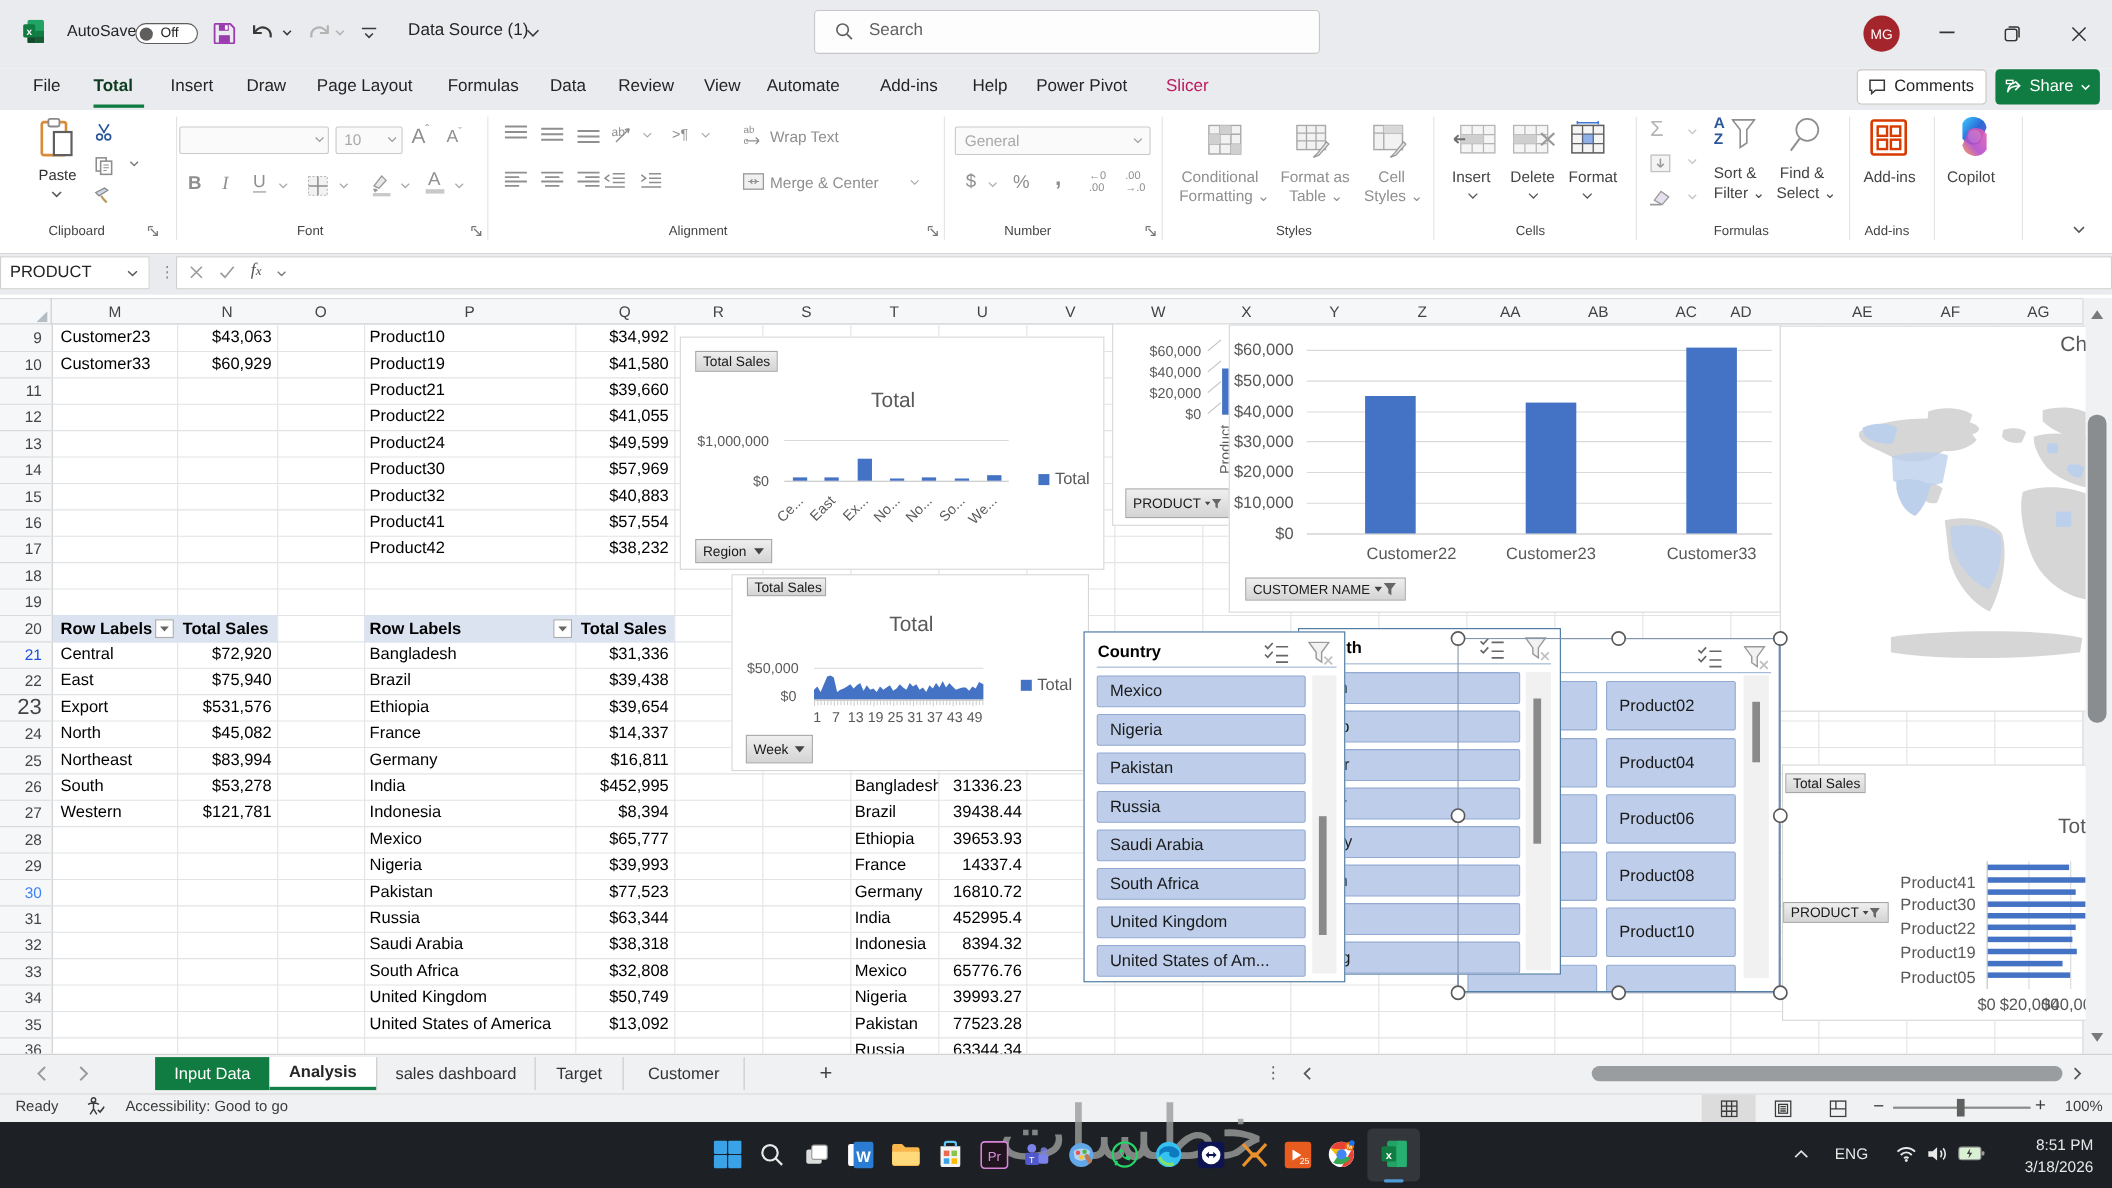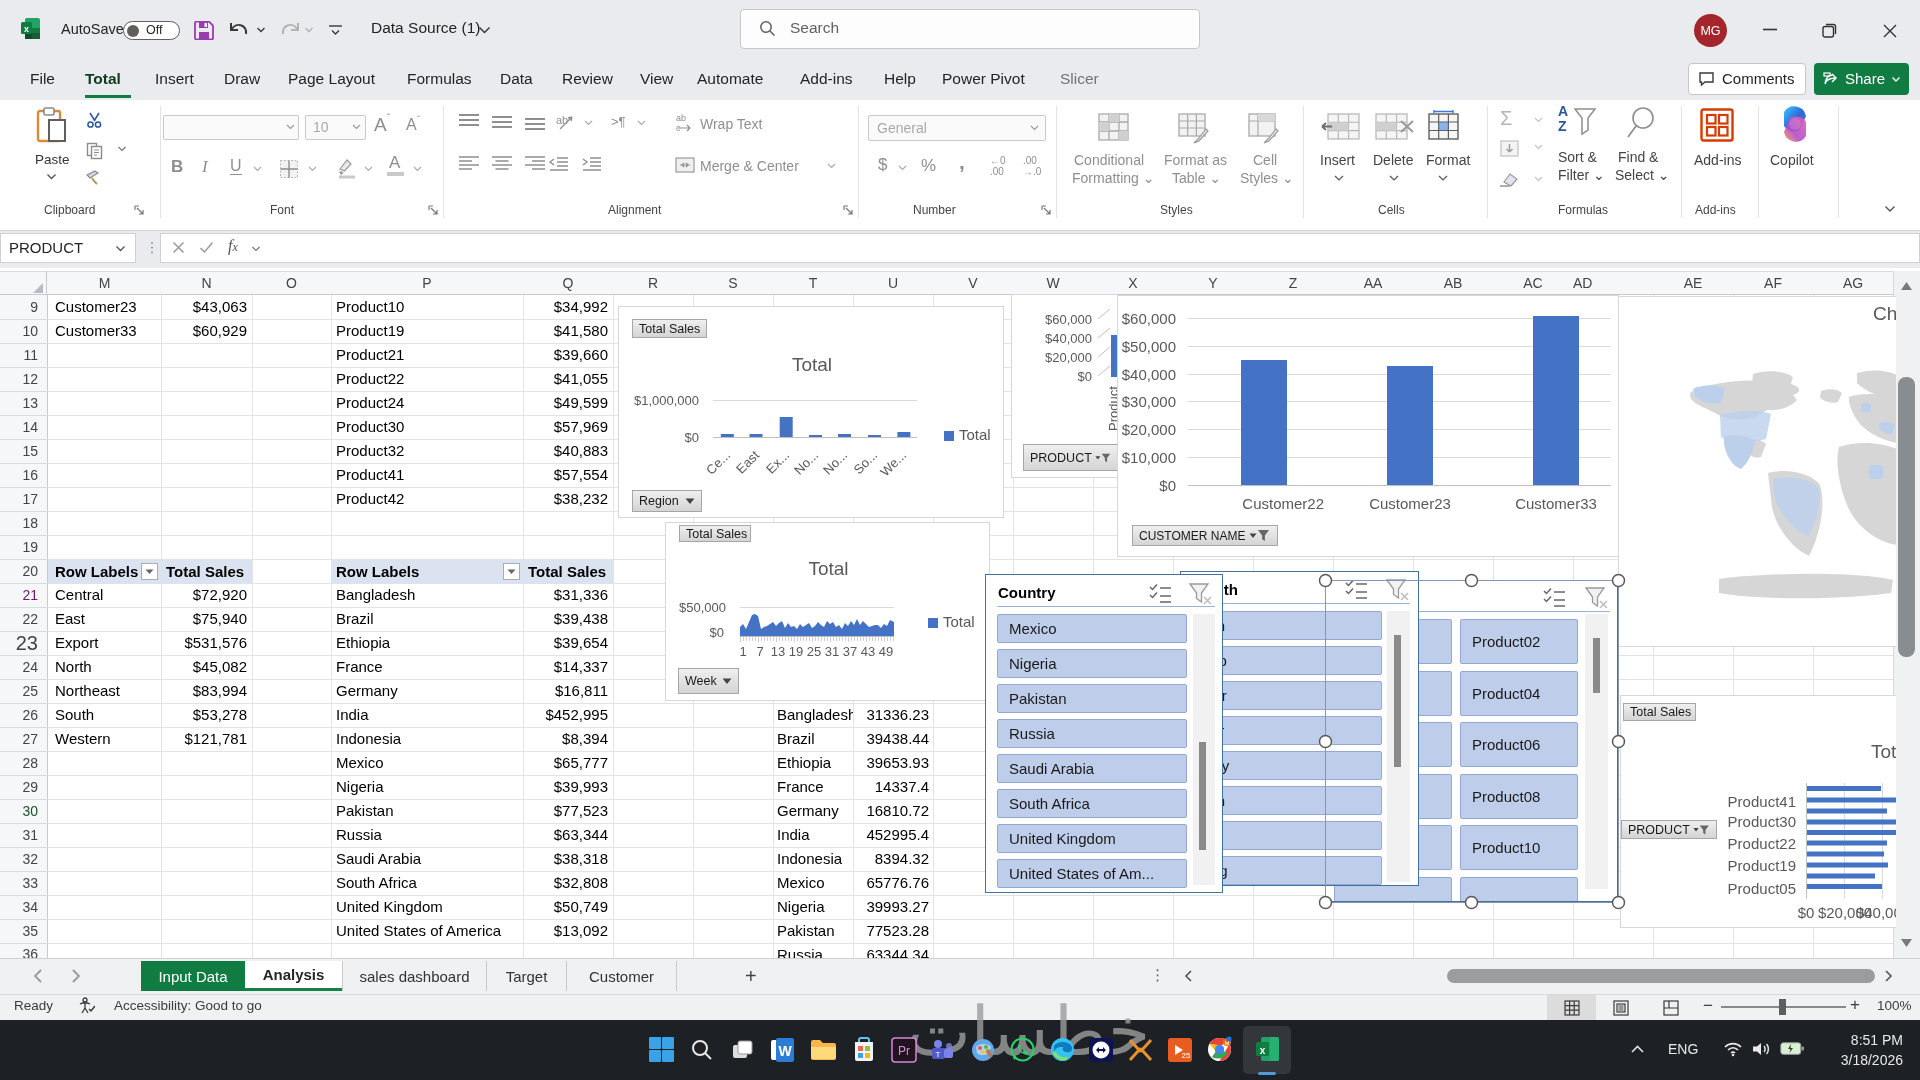--- a/index.html
+++ b/index.html
@@ -96,21 +96,21 @@
 <div class="a" style="left:224px;top:70px;font-size:15.5px;color:#242424">Draw</div>
 <div class="a" style="left:288px;top:70px;font-size:15.5px;color:#242424">Page Layout</div>
 <div class="a" style="left:407px;top:70px;font-size:15.5px;color:#242424">Formulas</div>
 <div class="a" style="left:500px;top:70px;font-size:15.5px;color:#242424">Data</div>
 <div class="a" style="left:562px;top:70px;font-size:15.5px;color:#242424">Review</div>
 <div class="a" style="left:640px;top:70px;font-size:15.5px;color:#242424">View</div>
 <div class="a" style="left:697px;top:70px;font-size:15.5px;color:#242424">Automate</div>
 <div class="a" style="left:800px;top:70px;font-size:15.5px;color:#242424">Add-ins</div>
 <div class="a" style="left:884px;top:70px;font-size:15.5px;color:#242424">Help</div>
 <div class="a" style="left:942px;top:70px;font-size:15.5px;color:#242424">Power Pivot</div>
-<div class="a" style="left:1060px;top:70px;font-size:15.5px;color:#737373">Slicer</div>
+<div class="a" style="left:1060px;top:70px;font-size:15.5px;color:#be185d">Slicer</div>
 
 <div class="a" style="left:1688px;top:63px;width:118px;height:32px;background:#fff;border:1px solid #c8c6c4;border-radius:4px"></div>
 <svg class="a" style="left:1698px;top:71px" width="17" height="16" viewBox="0 0 17 16">
     <path d="M2 2 h13 v9 h-8 l-3.5 3 v-3 H2 Z" fill="none" stroke="#3b3a39" stroke-width="1.4"></path>
   </svg>
 <div class="a" style="left:1722px;top:70px;font-size:15px;color:#242424">Comments</div>
 <div class="a" style="left:1814px;top:63px;width:95px;height:32px;background:#107c41;border-radius:4px"></div>
 <svg class="a" style="left:1822px;top:70px" width="18" height="18" viewBox="0 0 18 18">
     <path d="M10 4 L14 8 L10 12" fill="none" stroke="#fff" stroke-width="1.5"></path>
     <path d="M14 8 C7 8 4 10 3 14 C3.5 9 6 5.5 10 5" fill="none" stroke="#fff" stroke-width="1.3"></path>
@@ -542,30 +542,30 @@
 <div class="cell r" style="left:0;top:343px;width:38px;font-size:14px;color:#444">11</div>
 <div class="cell r" style="left:0;top:367px;width:38px;font-size:14px;color:#444">12</div>
 <div class="cell r" style="left:0;top:391px;width:38px;font-size:14px;color:#444">13</div>
 <div class="cell r" style="left:0;top:415px;width:38px;font-size:14px;color:#444">14</div>
 <div class="cell r" style="left:0;top:439px;width:38px;font-size:14px;color:#444">15</div>
 <div class="cell r" style="left:0;top:463px;width:38px;font-size:14px;color:#444">16</div>
 <div class="cell r" style="left:0;top:487px;width:38px;font-size:14px;color:#444">17</div>
 <div class="cell r" style="left:0;top:511px;width:38px;font-size:14px;color:#444">18</div>
 <div class="cell r" style="left:0;top:535px;width:38px;font-size:14px;color:#444">19</div>
 <div class="cell r" style="left:0;top:559px;width:38px;font-size:14px;color:#444">20</div>
-<div class="cell r" style="left:0;top:583px;width:38px;font-size:14px;color:#701a75">21</div>
+<div class="cell r" style="left:0;top:583px;width:38px;font-size:14px;color:#1d4ed8">21</div>
 <div class="cell r" style="left:0;top:607px;width:38px;font-size:14px;color:#444">22</div>
 <div class="cell r" style="left:0;top:631px;width:38px;font-size:20px;color:#444">23</div>
 <div class="cell r" style="left:0;top:655px;width:38px;font-size:14px;color:#444">24</div>
 <div class="cell r" style="left:0;top:679px;width:38px;font-size:14px;color:#444">25</div>
 <div class="cell r" style="left:0;top:703px;width:38px;font-size:14px;color:#444">26</div>
 <div class="cell r" style="left:0;top:727px;width:38px;font-size:14px;color:#444">27</div>
 <div class="cell r" style="left:0;top:751px;width:38px;font-size:14px;color:#444">28</div>
 <div class="cell r" style="left:0;top:775px;width:38px;font-size:14px;color:#444">29</div>
-<div class="cell r" style="left:0;top:799px;width:38px;font-size:14px;color:#14532d">30</div>
+<div class="cell r" style="left:0;top:799px;width:38px;font-size:14px;color:#3b82f6">30</div>
 <div class="cell r" style="left:0;top:823px;width:38px;font-size:14px;color:#444">31</div>
 <div class="cell r" style="left:0;top:847px;width:38px;font-size:14px;color:#444">32</div>
 <div class="cell r" style="left:0;top:871px;width:38px;font-size:14px;color:#444">33</div>
 <div class="cell r" style="left:0;top:895px;width:38px;font-size:14px;color:#444">34</div>
 <div class="cell r" style="left:0;top:919px;width:38px;font-size:14px;color:#444">35</div>
 <div class="cell r" style="left:0;top:943px;width:38px;height:15px;line-height:22px;font-size:14px;color:#444">36</div>
 
 
 <div class="cell" style="left:55px;top:295px;width:105px">Customer23</div>
 <div class="cell r" style="left:161px;top:295px;width:86px">$43,063</div>

